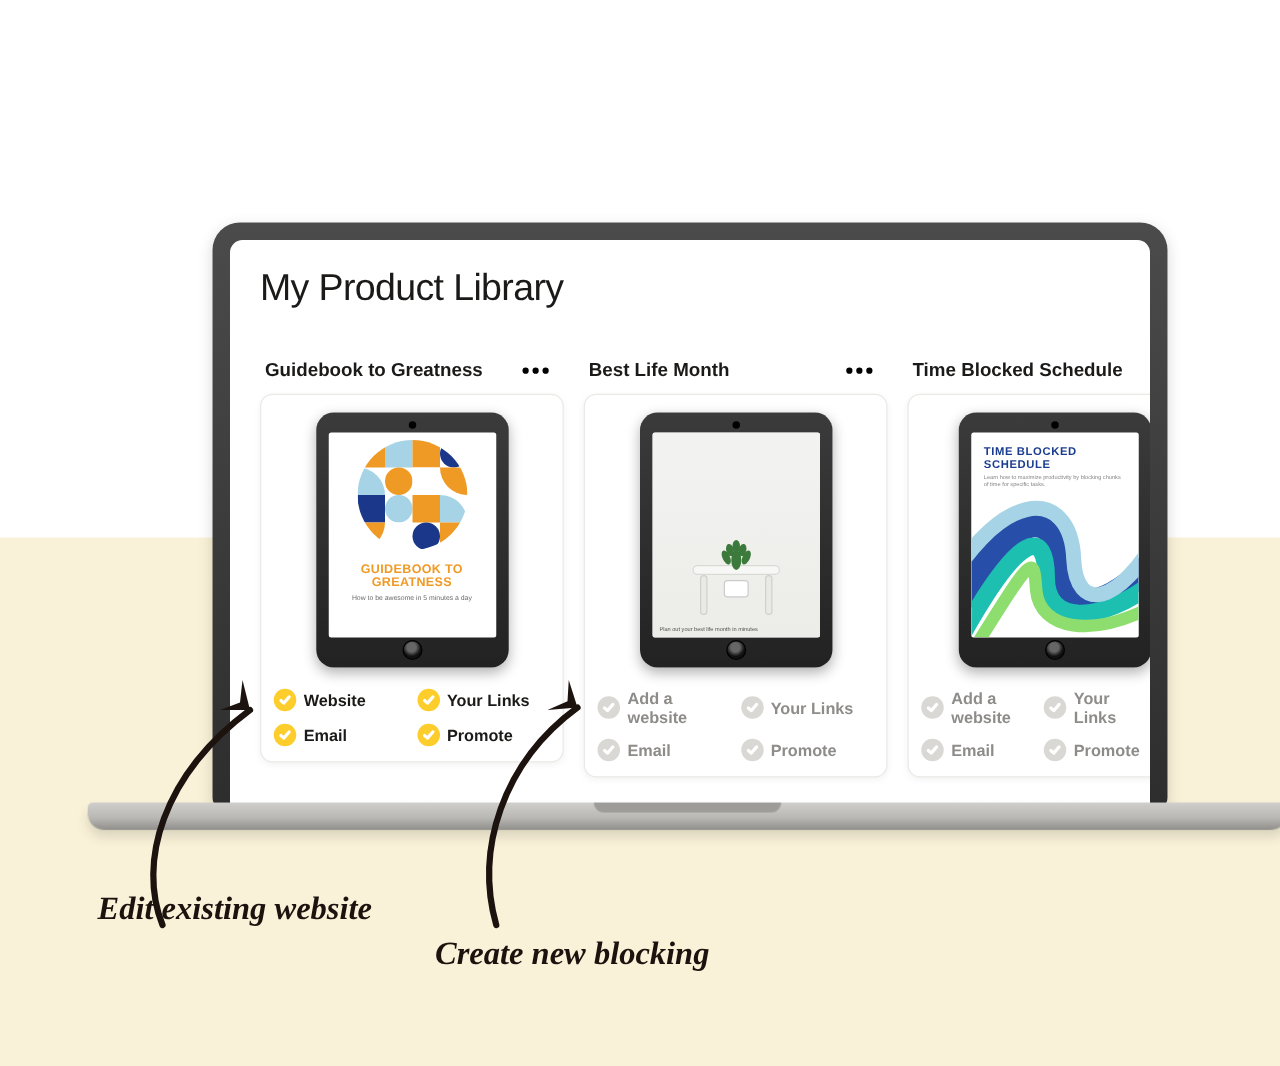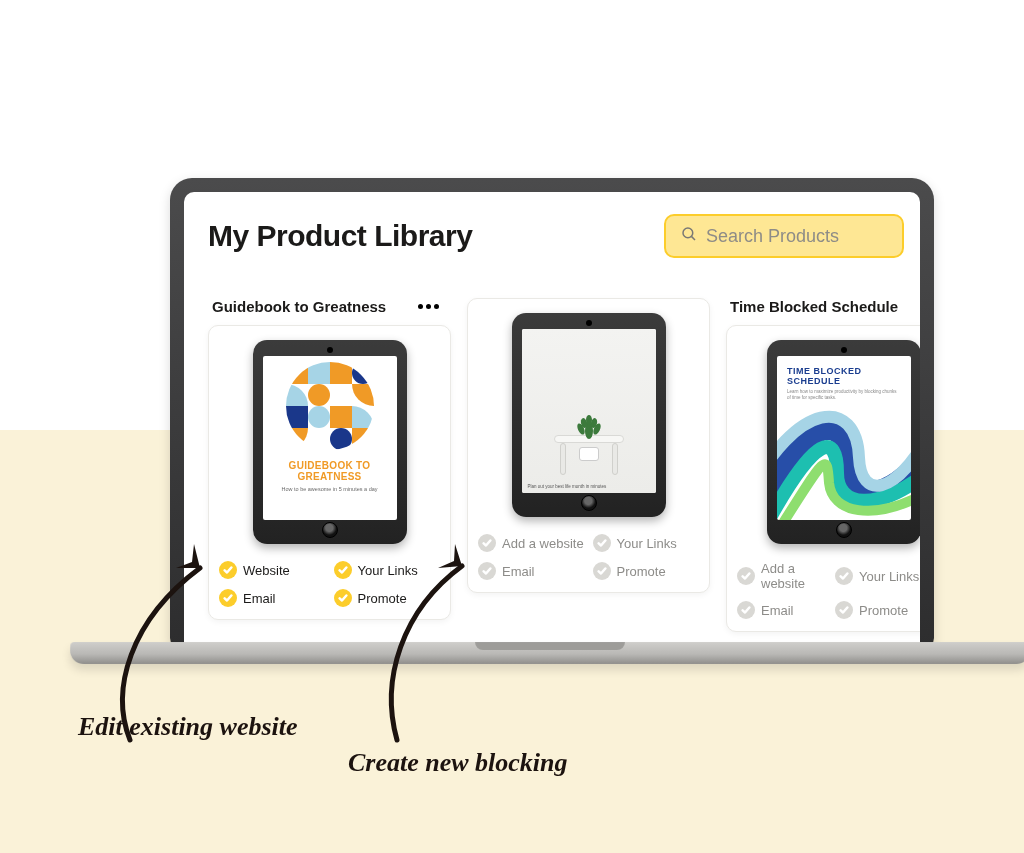--- a/index.html
+++ b/index.html
@@ -63,21 +63,21 @@
 
   
   .page{
     padding:22px 0 0 24px; 
   }
   .topbar{
     display:flex;align-items:center;gap:16px;
     padding-right:16px;
   }
   .title{
-    font-size:30px;font-weight:700;letter-spacing:-.5px;color:var(--ink);
+    font-size:30px;font-weight:400;letter-spacing:-.5px;color:var(--ink);
     flex:1 1 auto;
   }
   .search{
     display:flex;align-items:center;gap:8px;
     height:44px;padding:0 14px;
     border:2px solid var(--yellow);border-radius:10px;
     background:var(--yellow-mark);
     min-width:240px;
   }
   .search svg{width:18px;height:18px;stroke:#7a7975;fill:none;stroke-width:2;}
@@ -159,21 +159,21 @@
   .cover3 .t2{font-size:4.5px;color:#888;margin-top:3px;line-height:1.3;}
   .waves{flex:1;position:relative;overflow:hidden;}
   .waves svg{position:absolute;inset:0;width:100%;height:100%;}
 
   .chips{
     display:grid;grid-template-columns:1fr 1fr;gap:10px 8px;
     margin-top:16px;
   }
   .chip{
     display:flex;align-items:center;gap:6px;
-    font-size:13px;font-weight:400;
+    font-size:13px;font-weight:700;
   }
   .chip.active{color:var(--ink);}
   .chip.inactive{color:var(--gray);}
   .badge{
     width:18px;height:18px;border-radius:50%;display:flex;align-items:center;justify-content:center;
     flex:0 0 18px;
   }
   .badge.on{background:var(--yellow);}
   .badge.off{background:#d9d8d4;}
   .badge svg{width:10px;height:10px;stroke:#fff;fill:none;stroke-width:3;stroke-linecap:round;stroke-linejoin:round;}
@@ -195,29 +195,20 @@
 <body>
 
 <div class="cream-band"></div>
 
 <div class="laptop">
   <div class="screen">
     <div class="page">
 
       <div class="topbar">
         <h1 class="title">My Product Library</h1>
-        <div class="search">
-          <span>
-            <svg viewBox="0 0 24 24">
-                <circle cx="10.5" cy="10.5" r="6.5"></circle>
-                <line x1="20" y1="20" x2="15.2" y2="15.2"></line>
-              </svg>
-          </span>
-          <span>Search Products</span>
-        </div>
       </div>
 
       <div class="cards">
 
         <div class="card">
           <div class="card-head">
             <div class="card-title">Guidebook to Greatness</div>
             <div class="kebab">
                 <span></span>
                 <span></span>
@@ -284,20 +275,28 @@
                       <path d="M2 6.5 L4.8 9 L10 3"></path>
                     </svg>
                   </span>
                 <span>Promote</span>
               </div>
             </div>
           </div>
         </div>
 
         <div class="card">
+          <div class="card-head">
+            <div class="card-title">Best Life Month</div>
+            <div class="kebab">
+                <span></span>
+                <span></span>
+                <span></span>
+              </div>
+          </div>
           <div class="card-body">
             <div class="cover">
               <div class="tablet">
                 <div class="tablet-screen">
                   <div class="cover2">
                     <div class="tabletop">
                       <div class="leg l"></div>
                         <div class="leg r"></div>
                         <div class="top"></div>
                       <div class="plant">

